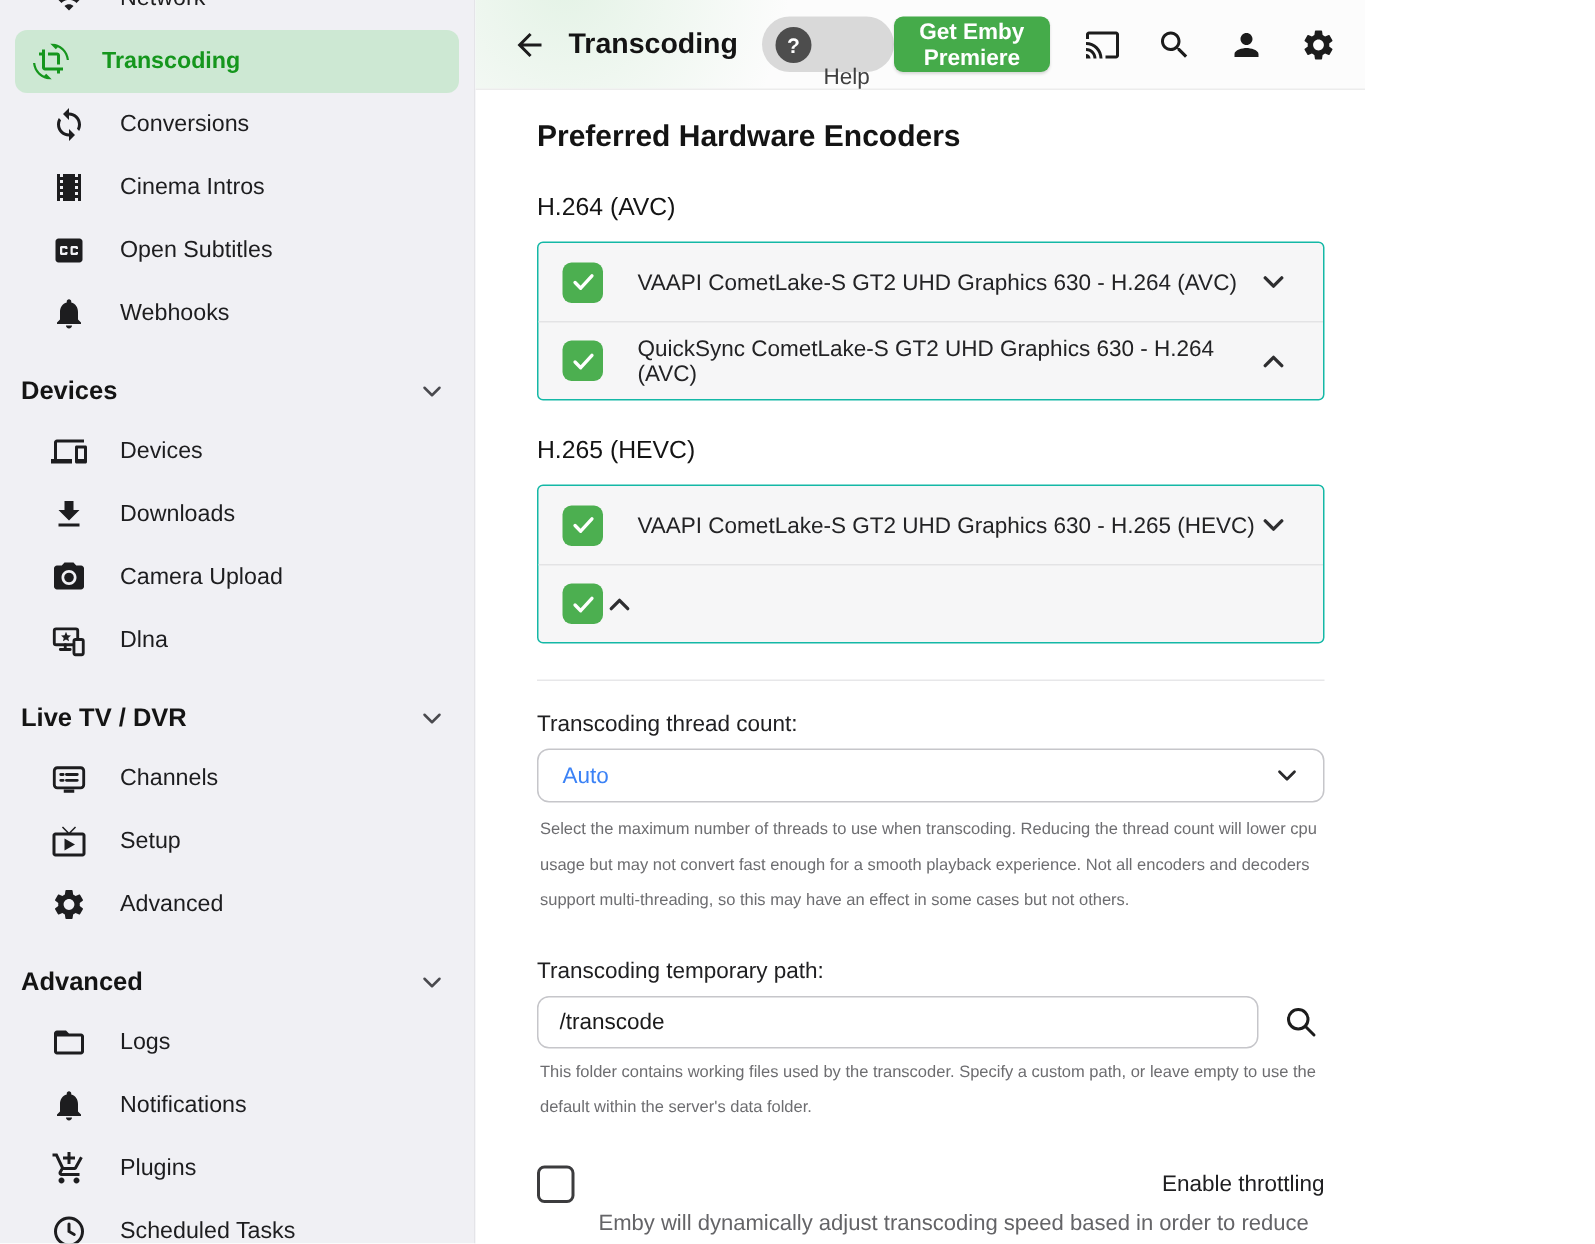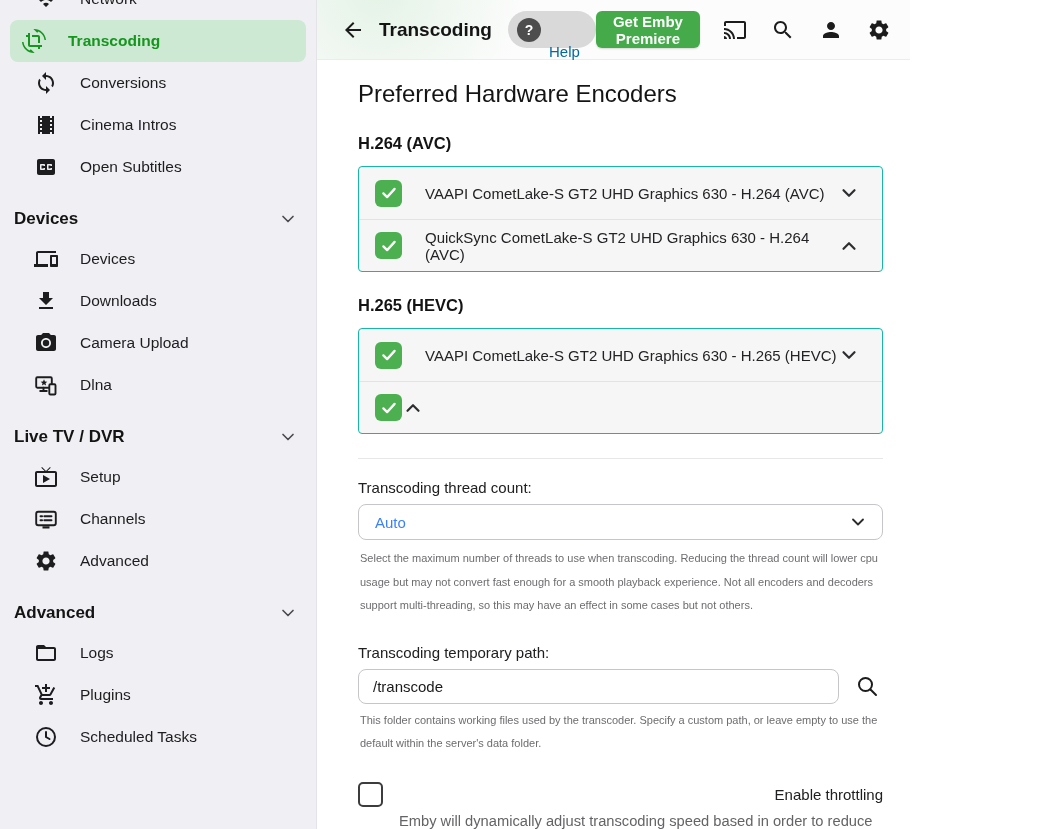--- a/index.html
+++ b/index.html
@@ -24,33 +24,33 @@
   .main { flex:1; display:flex; flex-direction:column; background:#fff; }
   .appbar { height:60px; flex-shrink:0; display:flex; align-items:center; padding:0 18px 0 24px;
             background:#fcfcfc; border-bottom:1px solid #ececec;
             background-image:radial-gradient(circle at 60px -10px, rgba(120,200,130,0.18), rgba(120,200,130,0) 150px); }
   .back-btn { width:26px; height:26px; display:flex; align-items:center; justify-content:center; cursor:pointer; color:#1c1c1c; }
   .appbar-title { font-size:19px; font-weight:bold; margin-left:14px; color:#141414; }
   .help-pill { display:flex; align-items:center; gap:8px; background:#d9d9d9; border:none; border-radius:19px;
                height:37px; padding:0 16px 0 9px; margin-left:16px; cursor:pointer; font-family:inherit; }
   .help-q { width:24px; height:24px; border-radius:50%; background:#4d4d4d; color:#fff; font-size:14px; font-weight:bold;
             display:flex; align-items:center; justify-content:center; }
-  .help-label { font-size:15px; color:#0369a1;margin-top:44px; }
+  .help-label { font-size:15px; color:#404040;margin-top:44px; }
   .appbar-spacer { flex:1; }
   .premiere-btn { background:#45ab4a; color:#fff; border:none; border-radius:6px; height:37px; padding:0 17px;
                   font-size:15px; font-weight:bold; cursor:pointer; font-family:inherit; box-shadow:0 1px 2px rgba(0,0,0,0.15); }
   .appbar-icons { display:flex; align-items:center; }
   .icon-btn { width:26px; height:26px; margin-left:22px; display:flex; align-items:center; justify-content:center;
               cursor:pointer; color:#1c1c1c; background:none; border:none; }
   .icon-btn svg { width:24px; height:24px; }
 
   
   .content { flex:1; overflow:hidden; padding:20px 27px 0 41px; }
-  .page-heading { font-size:24px; font-weight:normal; color:#141414; margin-bottom:26px; }
-  .codec-heading { font-size:16.5px; font-weight:bold; color:#141414; margin-bottom:13px; }
+  .page-heading { font-size:20px; font-weight:bold; color:#141414; margin-bottom:26px; }
+  .codec-heading { font-size:16.5px; font-weight:normal; color:#141414; margin-bottom:13px; }
   .encoder-card { background:#f6f6f7; border:1px solid #14b8a6; border-radius:4px; margin-bottom:24px; }
   .encoder-row { display:flex; align-items:center; height:52px; padding:0 22px 0 16px; cursor:pointer; }
   .encoder-row + .encoder-row { border-top:1px solid #e3e3e5; }
   .checkbox-green { width:27px; height:27px; border-radius:6px; background:#4caf50; flex-shrink:0;
                     display:flex; align-items:center; justify-content:center; cursor:pointer; }
   .checkbox-green svg { width:18px; height:18px; }
   .encoder-label { font-size:15px; color:#232325; margin-left:23px; flex:1; }
   .encoder-label.highlight { flex:none; background:#c9e6cb; color:#1d8a2a; padding:4px 8px; border-radius:4px; margin-right:auto; }
   .row-chev { width:22px; height:22px; color:#2e2e30; flex-shrink:0; }
   .section-divider { border:none; border-top:1px solid #e7e7e9; margin:0 0 20px 0; }
@@ -115,20 +115,28 @@
 
     <div class="nav-item">
       <span class="icn">
         <svg viewBox="0 0 24 24" fill="currentColor">
             <path d="M19 4H5c-1.11 0-2 .9-2 2v12c0 1.1.89 2 2 2h14c1.1 0 2-.9 2-2V6c0-1.1-.9-2-2-2zm-8 7H9.5v-.5h-2v3h2V13H11v1c0 .55-.45 1-1 1H7c-.55 0-1-.45-1-1v-4c0-.55.45-1 1-1h3c.55 0 1 .45 1 1v1zm7 0h-1.5v-.5h-2v3h2V13H18v1c0 .55-.45 1-1 1h-3c-.55 0-1-.45-1-1v-4c0-.55.45-1 1-1h3c.55 0 1 .45 1 1v1z"></path>
           </svg>
       </span>
       <span>Open Subtitles</span>
     </div>
 
+    <div class="nav-item">
+      <span class="icn">
+        <svg viewBox="0 0 24 24" fill="currentColor">
+            <path d="M12 22c1.1 0 2-.9 2-2h-4c0 1.1.89 2 2 2zm6-6v-5c0-3.07-1.64-5.64-4.5-6.32V4c0-.83-.67-1.5-1.5-1.5s-1.5.67-1.5 1.5v.68C7.63 5.36 6 7.92 6 11v5l-2 2v1h16v-1l-2-2z"></path>
+          </svg>
+      </span>
+      <span>Webhooks</span>
+    </div>
 
     <div class="nav-section">
       <span>Devices</span>
       <span class="chev">
         <svg viewBox="0 0 24 24" fill="none" stroke="currentColor" stroke-width="2" stroke-linecap="round" stroke-linejoin="round">
             <polyline points="6,9 12,15 18,9"></polyline>
           </svg>
       </span>
     </div>
 
@@ -176,41 +184,41 @@
       <span>Live TV / DVR</span>
       <span class="chev">
         <svg viewBox="0 0 24 24" fill="none" stroke="currentColor" stroke-width="2" stroke-linecap="round" stroke-linejoin="round">
             <polyline points="6,9 12,15 18,9"></polyline>
           </svg>
       </span>
     </div>
 
     <div class="nav-item">
       <span class="icn">
-        <svg viewBox="0 0 24 24" fill="currentColor">
-            <path d="M21 6h-7.59l3.29-3.29L16 2l-4 4-4-4-.71.71L10.59 6H3c-1.1 0-2 .9-2 2v12c0 1.1.9 2 2 2h18c1.1 0 2-.9 2-2V8c0-1.1-.9-2-2-2zm0 14H3V8h18v12zM9 10v8l7-4z"></path>
-          </svg>
-      </span>
-      <span>Setup</span>
-    </div>
-
-    <div class="nav-item">
-      <span class="icn">
         <svg viewBox="0 0 24 24">
           <rect x="2.2" y="4.8" width="19.6" height="13.4" rx="2" fill="none" stroke="currentColor" stroke-width="1.9"></rect>
           <path d="M6.5 9.3h1.6M10.3 9.3h7.2M6.5 13.2h1.6M10.3 13.2h7.2" fill="none" stroke="currentColor" stroke-width="1.9" stroke-linecap="round"></path>
           <path d="M8.5 20.4h7" fill="none" stroke="currentColor" stroke-width="2.2"></path>
         </svg>
       </span>
       <span>Channels</span>
     </div>
 
     <div class="nav-item">
       <span class="icn">
         <svg viewBox="0 0 24 24" fill="currentColor">
+            <path d="M21 6h-7.59l3.29-3.29L16 2l-4 4-4-4-.71.71L10.59 6H3c-1.1 0-2 .9-2 2v12c0 1.1.9 2 2 2h18c1.1 0 2-.9 2-2V8c0-1.1-.9-2-2-2zm0 14H3V8h18v12zM9 10v8l7-4z"></path>
+          </svg>
+      </span>
+      <span>Setup</span>
+    </div>
+
+    <div class="nav-item">
+      <span class="icn">
+        <svg viewBox="0 0 24 24" fill="currentColor">
             <path d="M19.14 12.94c.04-.3.06-.61.06-.94 0-.32-.02-.64-.07-.94l2.03-1.58c.18-.14.23-.41.12-.61l-1.92-3.32c-.12-.22-.37-.29-.59-.22l-2.39.96c-.5-.38-1.03-.7-1.62-.94l-.36-2.54c-.04-.24-.24-.41-.48-.41h-3.84c-.24 0-.43.17-.47.41l-.36 2.54c-.59.24-1.13.57-1.62.94l-2.39-.96c-.22-.08-.47 0-.59.22L2.74 8.87c-.12.21-.08.47.12.61l2.03 1.58c-.05.3-.09.63-.09.94s.02.64.07.94l-2.03 1.58c-.18.14-.23.41-.12.61l1.92 3.32c.12.22.37.29.59.22l2.39-.96c.5.38 1.03.7 1.62.94l.36 2.54c.05.24.24.41.48.41h3.84c.24 0 .44-.17.47-.41l.36-2.54c.59-.24 1.13-.56 1.62-.94l2.39.96c.22.08.47 0 .59-.22l1.92-3.32c.12-.22.07-.47-.12-.61l-2.01-1.58zM12 15.6c-1.98 0-3.6-1.62-3.6-3.6s1.62-3.6 3.6-3.6 3.6 1.62 3.6 3.6-1.62 3.6-3.6 3.6z"></path>
           </svg>
       </span>
       <span>Advanced</span>
     </div>
 
     <div class="nav-section">
       <span>Advanced</span>
       <span class="chev">
         <svg viewBox="0 0 24 24" fill="none" stroke="currentColor" stroke-width="2" stroke-linecap="round" stroke-linejoin="round">
@@ -221,20 +229,28 @@
 
     <div class="nav-item">
       <span class="icn">
         <svg viewBox="0 0 24 24" fill="currentColor">
             <path d="M20 6h-8l-2-2H4c-1.1 0-1.99.9-1.99 2L2 18c0 1.1.9 2 2 2h16c1.1 0 2-.9 2-2V8c0-1.1-.9-2-2-2zm0 12H4V8h16v10z"></path>
           </svg>
       </span>
       <span>Logs</span>
     </div>
 
+    <div class="nav-item">
+      <span class="icn">
+        <svg viewBox="0 0 24 24" fill="currentColor">
+            <path d="M12 22c1.1 0 2-.9 2-2h-4c0 1.1.89 2 2 2zm6-6v-5c0-3.07-1.64-5.64-4.5-6.32V4c0-.83-.67-1.5-1.5-1.5s-1.5.67-1.5 1.5v.68C7.63 5.36 6 7.92 6 11v5l-2 2v1h16v-1l-2-2z"></path>
+          </svg>
+      </span>
+      <span>Notifications</span>
+    </div>
 
     <div class="nav-item">
       <span class="icn">
         <svg viewBox="0 0 24 24" fill="currentColor">
             <path d="M11 9h2V6h3V4h-3V1h-2v3H8v2h3v3zm-4 9c-1.1 0-1.99.9-1.99 2S5.9 22 7 22s2-.9 2-2-.9-2-2-2zm10 0c-1.1 0-1.99.9-1.99 2s.89 2 1.99 2 2-.9 2-2-.9-2-2-2zm-9.83-3.25l.03-.12.9-1.63h7.45c.75 0 1.41-.41 1.75-1.03l3.86-7.01L19.42 4h-.01l-1.1 2-2.76 5H8.53l-.13-.27L6.16 6l-.95-2-.94-2H1v2h2l3.6 7.59-1.35 2.45c-.16.28-.25.61-.25.96 0 1.1.9 2 2 2h12v-2H7.42c-.13 0-.25-.11-.25-.25z"></path>
           </svg>
       </span>
       <span>Plugins</span>
     </div>
 

